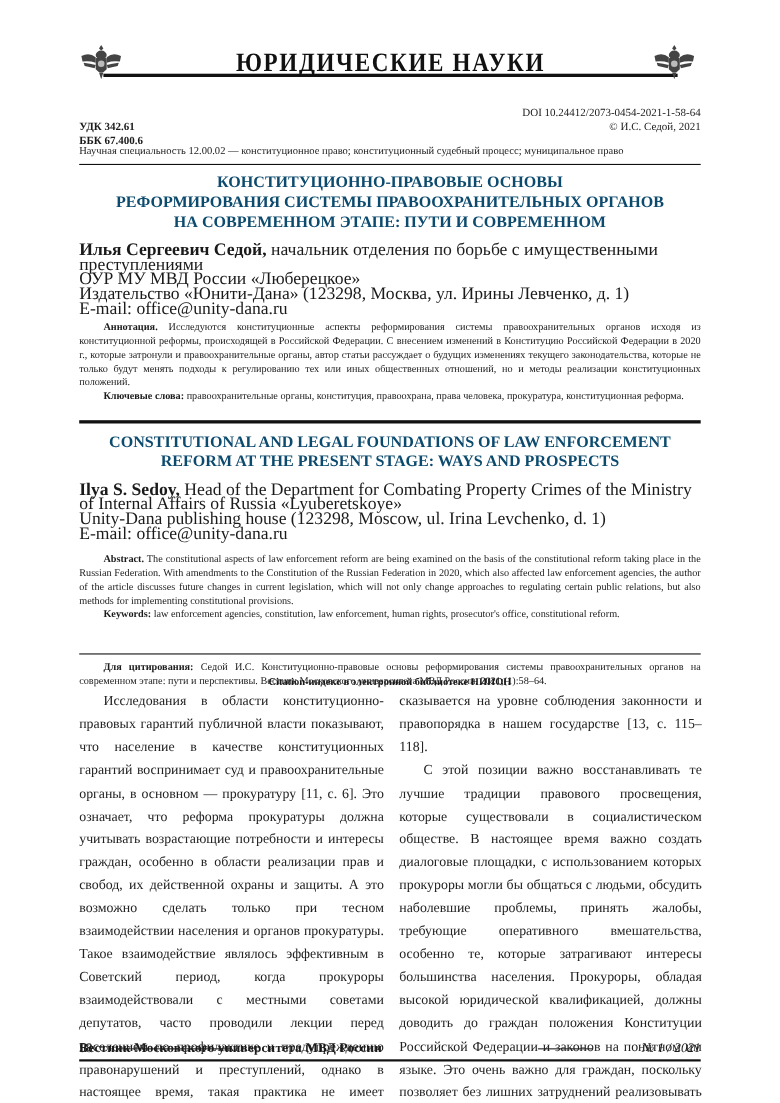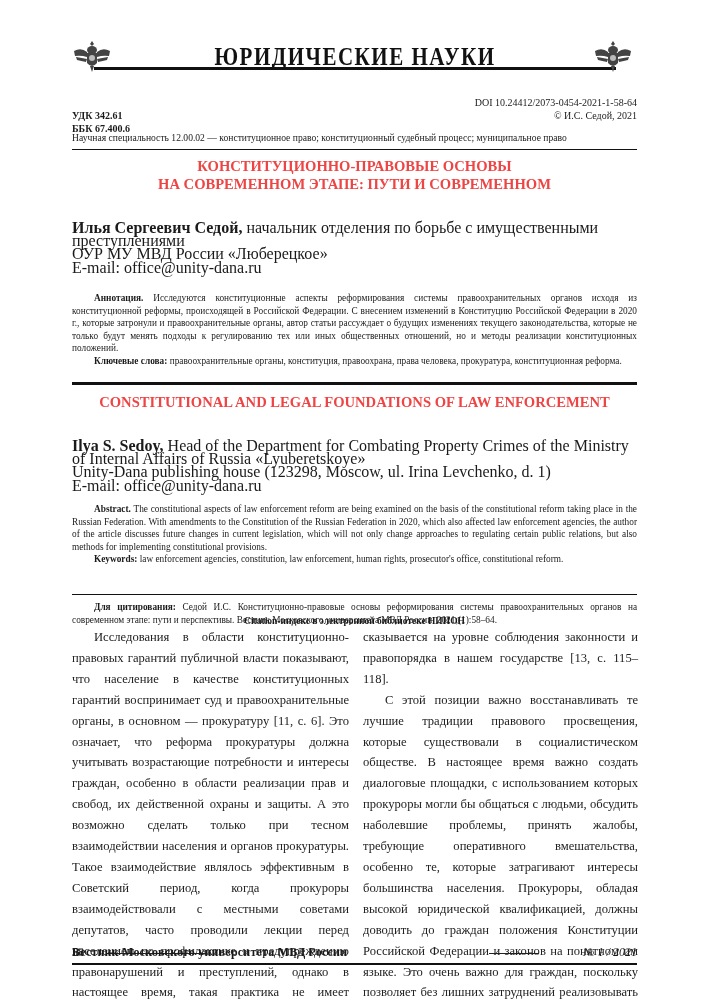--- a/index.html
+++ b/index.html
@@ -30,21 +30,21 @@
   }
 
   .meta-left { position: absolute; left: 72px; top: 109px; font-size: 10px; font-weight: bold; line-height: 13px; }
   .meta-right { position: absolute; right: 72px; top: 96px; font-size: 10px; line-height: 13px; text-align: right; }
 
   .specialty { position: absolute; left: 72px; top: 132px; width: 565px; font-size: 9.6px; white-space: nowrap; }
   .rule-thin { position: absolute; left: 72px; width: 565px; height: 1.3px; background: #111; }
 
   .title-ru, .title-en {
     position: absolute; left: 72px; width: 565px; text-align: center;
-    font-weight: bold; font-size: 14.6px; line-height: 18px; color: #ef4444;
+    font-weight: bold; font-size: 14.6px; line-height: 18px; color: #0c4a6e;
   }
   .title-ru { top: 157px; }
   .title-en { top: 393px; }
 
   .author-block { position: absolute; left: 72px; width: 565px; font-size: 16px; line-height: 13.2px; }
   .author-block b { font-weight: bold; }
 
   .abstract-block { position: absolute; left: 72px; width: 565px; font-size: 9.3px; line-height: 12.6px; text-align: justify; }
   .abstract-block p { text-indent: 22px; }
   .abstract-block b { font-weight: bold; }
@@ -121,38 +121,41 @@
 <div class="meta-right">
   <div>DOI 10.24412/2073-0454-2021-1-58-64</div>
   <div>© И.С. Седой, 2021</div>
 </div>
 
 <div class="specialty">Научная специальность 12.00.02 — конституционное право; конституционный судебный процесс; муниципальное право</div>
 <div class="rule-thin" style="top:149px"></div>
 
 <div class="title-ru">
   <div>КОНСТИТУЦИОННО-ПРАВОВЫЕ ОСНОВЫ</div>
+  <div>РЕФОРМИРОВАНИЯ СИСТЕМЫ ПРАВООХРАНИТЕЛЬНЫХ ОРГАНОВ</div>
   <div>НА СОВРЕМЕННОМ ЭТАПЕ: ПУТИ И СОВРЕМЕННОМ</div>
 </div>
 
 <div class="author-block" style="top:221px">
   <div><b>Илья Сергеевич Седой,</b><span> начальник отделения по борьбе с имущественными преступлениями</span></div>
   <div>ОУР МУ МВД России «Люберецкое»</div>
+  <div>Издательство «Юнити-Дана» (123298, Москва, ул. Ирины Левченко, д. 1)</div>
   <div>E-mail: office@unity-dana.ru</div>
 </div>
 
 <div class="abstract-block" style="top:292px">
   <p><b>Аннотация.</b><span> Исследуются конституционные аспекты реформирования системы правоохранительных органов исходя из конституционной реформы, происходящей в Российской Федерации. С внесением изменений в Конституцию Российской Федерации в 2020 г., которые затронули и правоохранительные органы, автор статьи рассуждает о будущих изменениях текущего законодательства, которые не только будут менять подходы к регулированию тех или иных общественных отношений, но и методы реализации конституционных положений.</span></p>
   <p><b>Ключевые слова:</b><span> правоохранительные органы, конституция, правоохрана, права человека, прокуратура, конституционная реформа.</span></p>
 </div>
 
 <div class="rule-thick" style="top:382px"></div>
 
 <div class="title-en">
   <div>CONSTITUTIONAL AND LEGAL FOUNDATIONS OF LAW ENFORCEMENT</div>
+  <div>REFORM AT THE PRESENT STAGE: WAYS AND PROSPECTS</div>
 </div>
 
 <div class="author-block" style="top:439px">
   <div><b>Ilya S. Sedoy,</b><span> Head of the Department for Combating Property Crimes of the Ministry of Internal Affairs of Russia «Lyuberetskoye»</span></div>
   <div>Unity-Dana publishing house (123298, Moscow, ul. Irina Levchenko, d. 1)</div>
   <div>E-mail: office@unity-dana.ru</div>
 </div>
 
 <div class="abstract-block" style="top:503px">
   <p><b>Abstract.</b><span> The constitutional aspects of law enforcement reform are being examined on the basis of the constitutional reform taking place in the Russian Federation. With amendments to the Constitution of the Russian Federation in 2020, which also affected law enforcement agencies, the author of the article discusses future changes in current legislation, which will not only change approaches to regulating certain public relations, but also methods for implementing constitutional provisions.</span></p>

